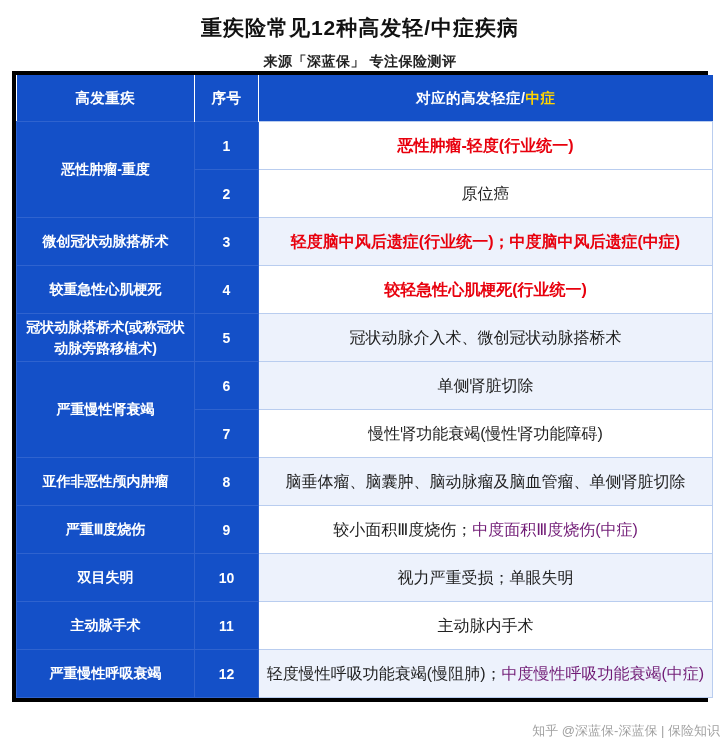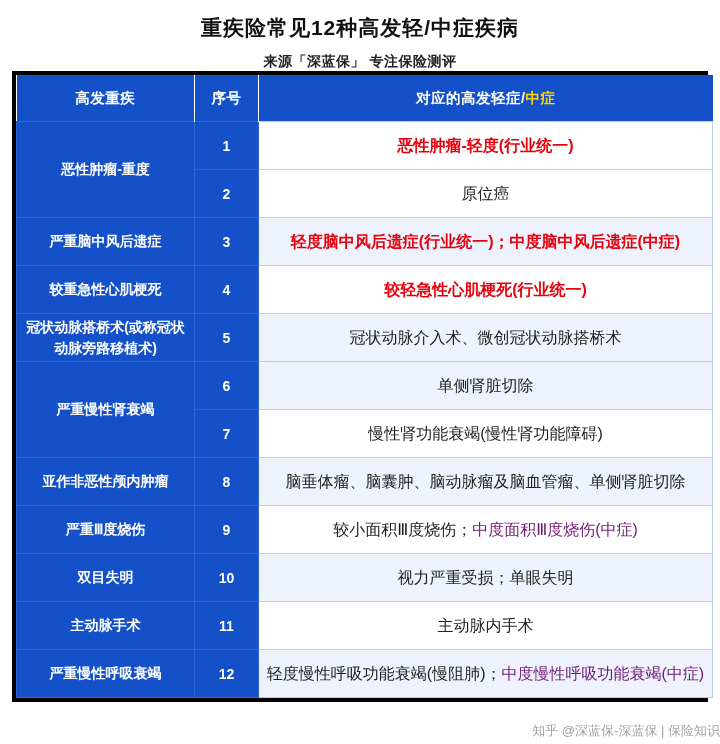--- a/index.html
+++ b/index.html
@@ -174,21 +174,21 @@
           <tr>
             <td class="cat" rowspan="2">恶性肿瘤-重度</td>
             <td class="num">1</td>
             <td class="desc red">恶性肿瘤-轻度(行业统一)</td>
           </tr>
           <tr>
             <td class="num">2</td>
             <td class="desc">原位癌</td>
           </tr>
           <tr>
-            <td class="cat" rowspan="1">严重脑中风后遗症</td>
+            <td class="cat" rowspan="1">微创冠状动脉搭桥术</td>
             <td class="num">3</td>
             <td class="desc alt red">轻度脑中风后遗症(行业统一)；中度脑中风后遗症(中症)</td>
           </tr>
           <tr>
             <td class="cat" rowspan="1">较重急性心肌梗死</td>
             <td class="num">4</td>
             <td class="desc red">较轻急性心肌梗死(行业统一)</td>
           </tr>
           <tr>
             <td class="cat" rowspan="1">冠状动脉搭桥术(或称冠状<br>动脉旁路移植术)</td>

